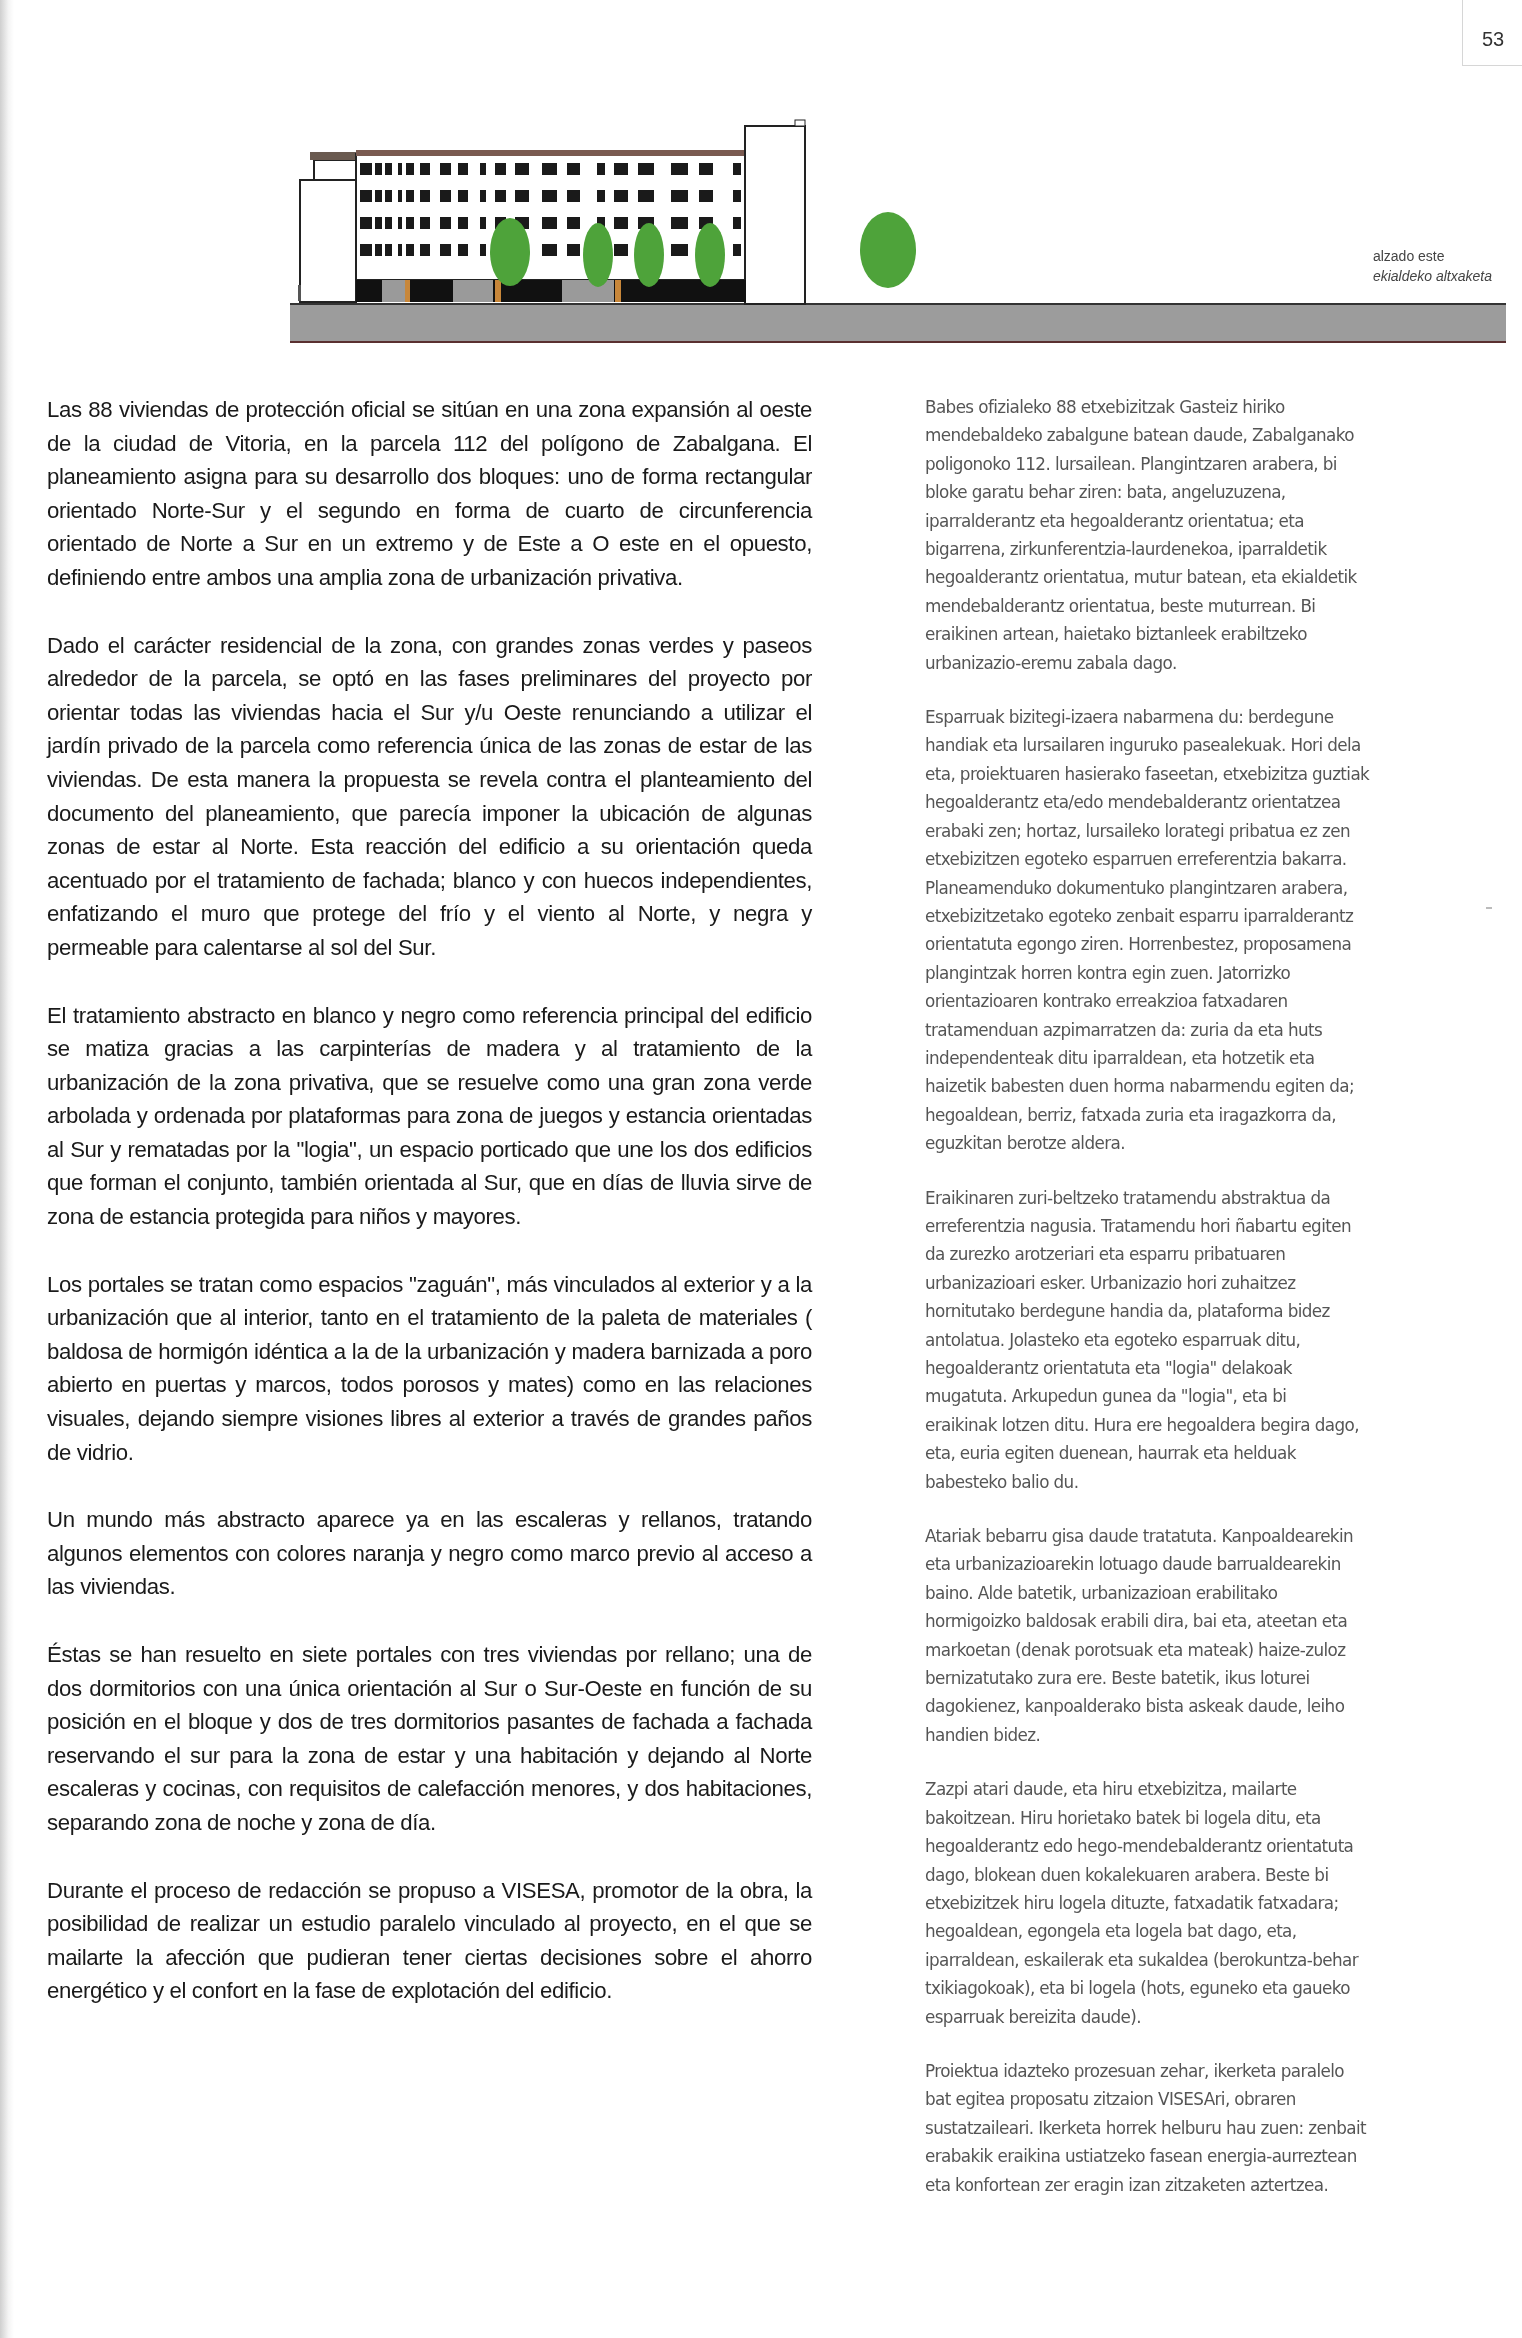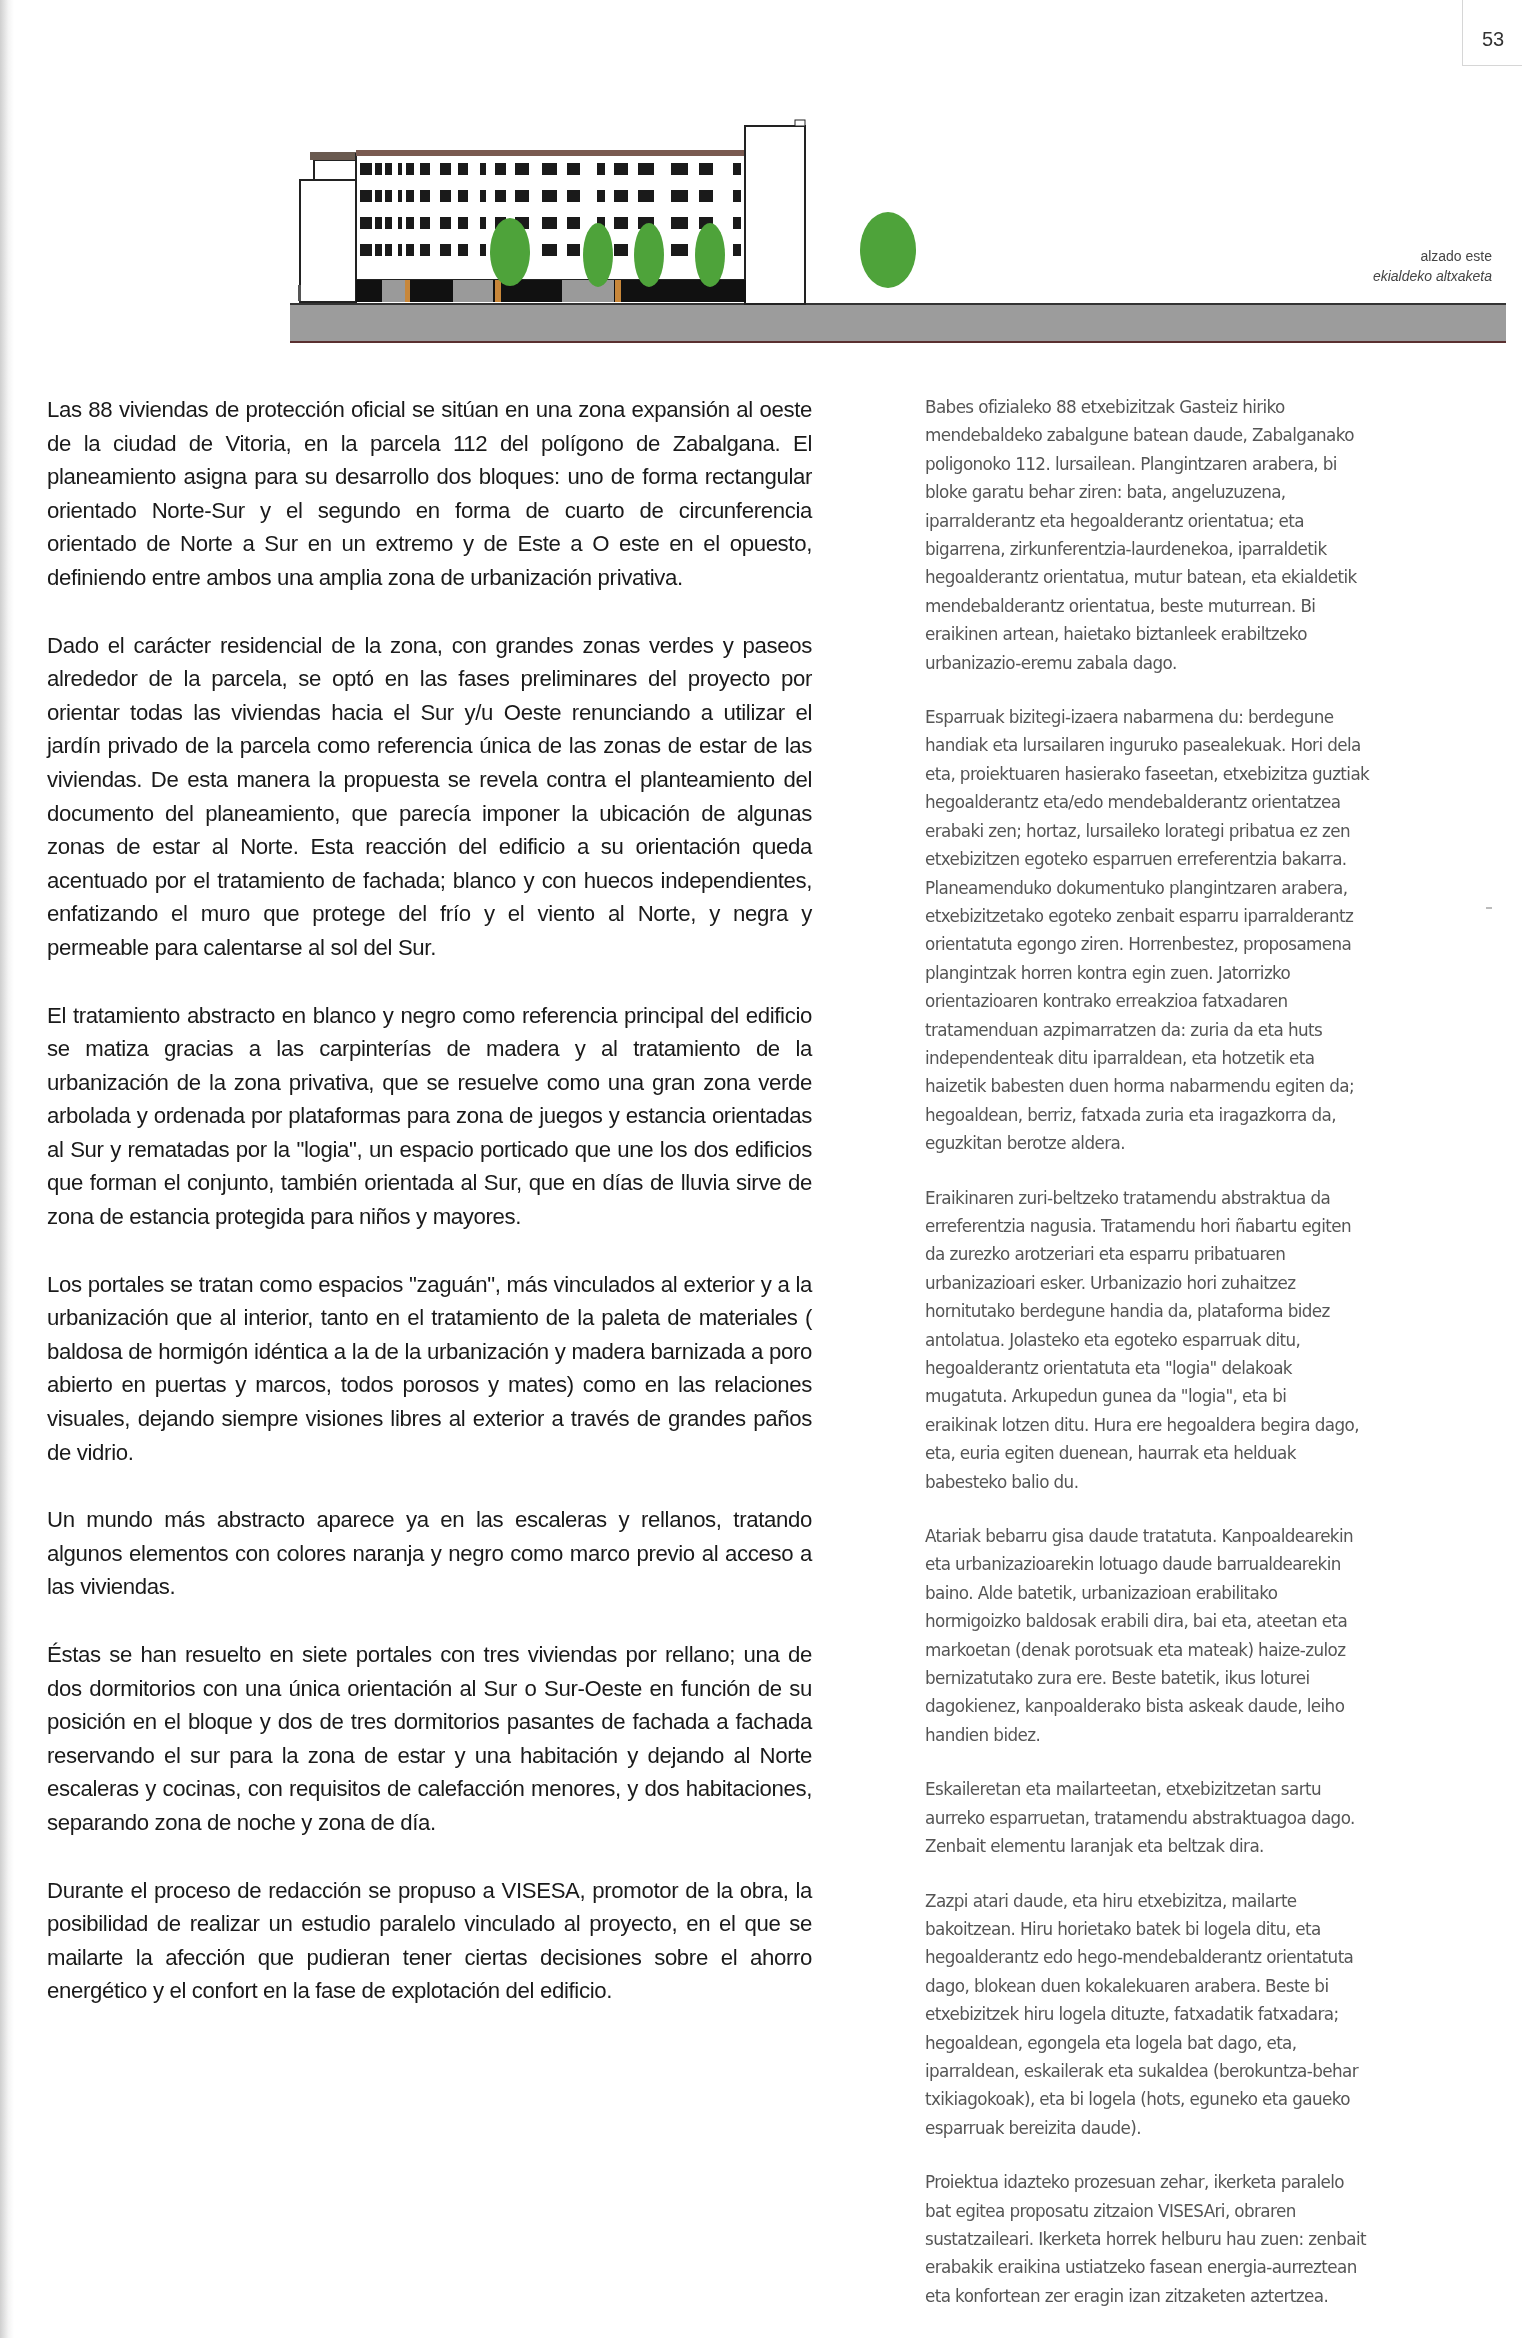--- a/index.html
+++ b/index.html
@@ -19,21 +19,21 @@
   }
   .page-number {
     position:absolute; left:1468px; top:28px; width:50px; text-align:center;
     font-size:20px; color:#333;
   }
   .elevation {
     position:absolute; left:290px; top:100px; width:1216px; height:250px;
   }
   .elevation svg { display:block; }
   .caption {
-    position:absolute; right:30px; top:246px; text-align:right;
+    position:absolute; right:30px; top:246px; text-align:left;
     font-size:14px; color:#444; line-height:20px;
   }
   .caption .it { font-style:italic; }
   .col-left {
     position:absolute; left:47px; top:393px; width:782px;
     font-family:"Liberation Sans", sans-serif;
     font-size:22.2px; line-height:33.6px; color:#1a1a1a;
     letter-spacing:-0.35px;
   }
   .col-left p { margin:0 17px 34px 0; text-align:justify; text-align-last:left; }
@@ -172,23 +172,20 @@
 eta, euria egiten duenean, haurrak eta helduak
 babesteko balio du.</p>
   <p>Atariak bebarru gisa daude tratatuta. Kanpoaldearekin
 eta urbanizazioarekin lotuago daude barrualdearekin
 baino. Alde batetik, urbanizazioan erabilitako
 hormigoizko baldosak erabili dira, bai eta, ateetan eta
 markoetan (denak porotsuak eta mateak) haize-zuloz
 bernizatutako zura ere. Beste batetik, ikus loturei
 dagokienez, kanpoalderako bista askeak daude, leiho
 handien bidez.</p>
-  <p>Eskaileretan eta mailarteetan, etxebizitzetan sartu
-aurreko esparruetan, tratamendu abstraktuagoa dago.
-Zenbait elementu laranjak eta beltzak dira.</p>
   <p>Zazpi atari daude, eta hiru etxebizitza, mailarte
 bakoitzean. Hiru horietako batek bi logela ditu, eta
 hegoalderantz edo hego-mendebalderantz orientatuta
 dago, blokean duen kokalekuaren arabera. Beste bi
 etxebizitzek hiru logela dituzte, fatxadatik fatxadara;
 hegoaldean, egongela eta logela bat dago, eta,
 iparraldean, eskailerak eta sukaldea (berokuntza-behar
 txikiagokoak), eta bi logela (hots, eguneko eta gaueko
 esparruak bereizita daude).</p>
   <p>Proiektua idazteko prozesuan zehar, ikerketa paralelo

